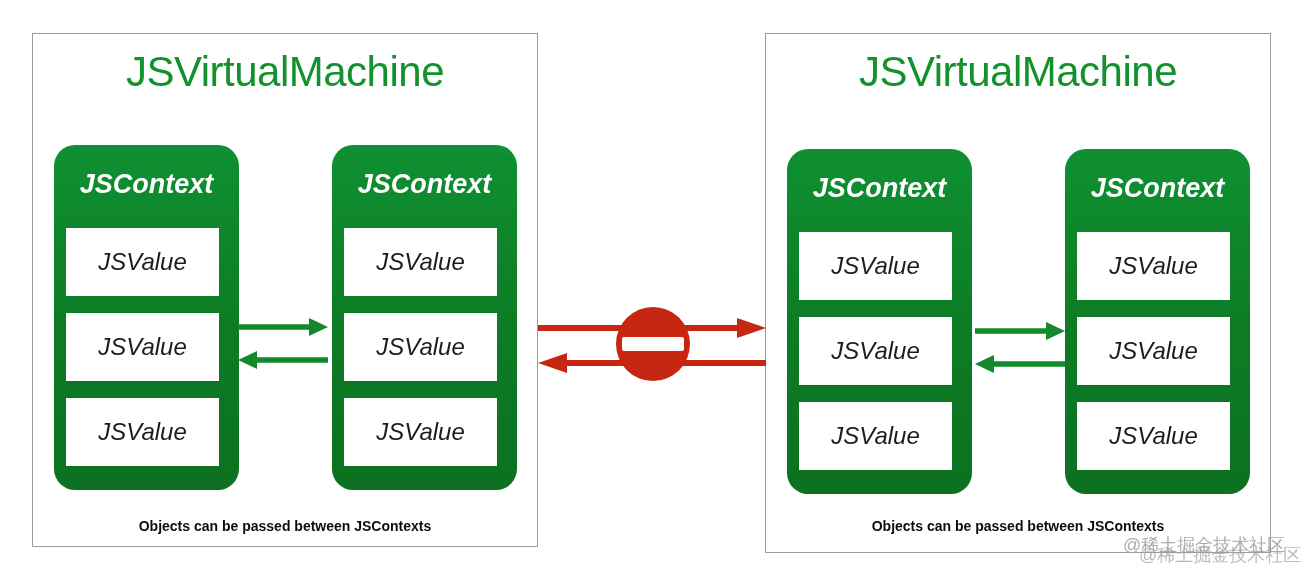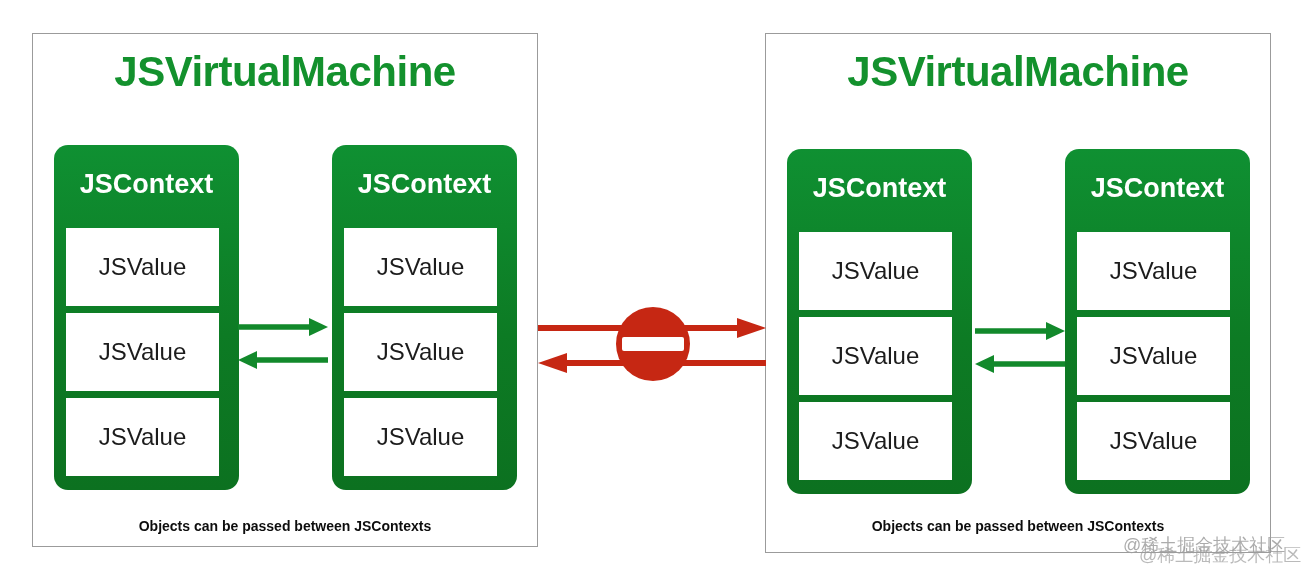--- a/index.html
+++ b/index.html
@@ -6,36 +6,37 @@
   .stage{
     position:relative;width:1304px;height:578px;background:#ffffff;overflow:hidden;
     font-family:"Liberation Sans","DejaVu Sans",sans-serif;
   }
   
   .panel{position:absolute;top:33px;width:504px;background:#ffffff;border:1px solid #9b9b9b;}
   .panel-left{left:32px;height:512px;}
   .panel-right{left:765px;height:518px;}
   .vm-title{
     position:absolute;top:16px;left:0;right:0;margin:0;text-align:center;
-    font-size:42px;line-height:44px;font-weight:bold;letter-spacing:-0.5px;color:#13912D;
+    font-size:42px;line-height:44px;font-weight:normal;letter-spacing:-0.5px;color:#13912D;
   }
   
   .ctx{
-    position:absolute;top:111px;width:185px;height:345px;border-radius:14px;
+    position:absolute;top:111px;width:185px;height:345px;border-radius:21px;
     background:linear-gradient(180deg,#0F9032 0%,#0D7B24 55%,#0C7120 100%);
+    font-style:italic;
   }
   .panel-right .ctx{top:115px;}
   .ctx-a{left:21px;}
   .ctx-b{left:299px;}
   .ctx-title{
     position:absolute;top:24px;left:0;right:0;text-align:center;
     color:#ffffff;font-size:27px;line-height:30px;font-weight:bold;
   }
   .jsvalue{
-    position:absolute;left:12px;right:20px;height:78px;background:#ffffff;
+    position:absolute;left:12px;right:20px;height:68px;background:#ffffff;
     display:flex;align-items:center;justify-content:center;
     font-size:24px;color:#1c1c1c;
   }
   .v1{top:83px;} .v2{top:168px;} .v3{top:253px;}
   
   .caption{
     position:absolute;top:476px;left:0;right:0;margin:8px;text-align:center;
     font-size:14px;font-weight:bold;color:#0d0d0d;
   }
   

